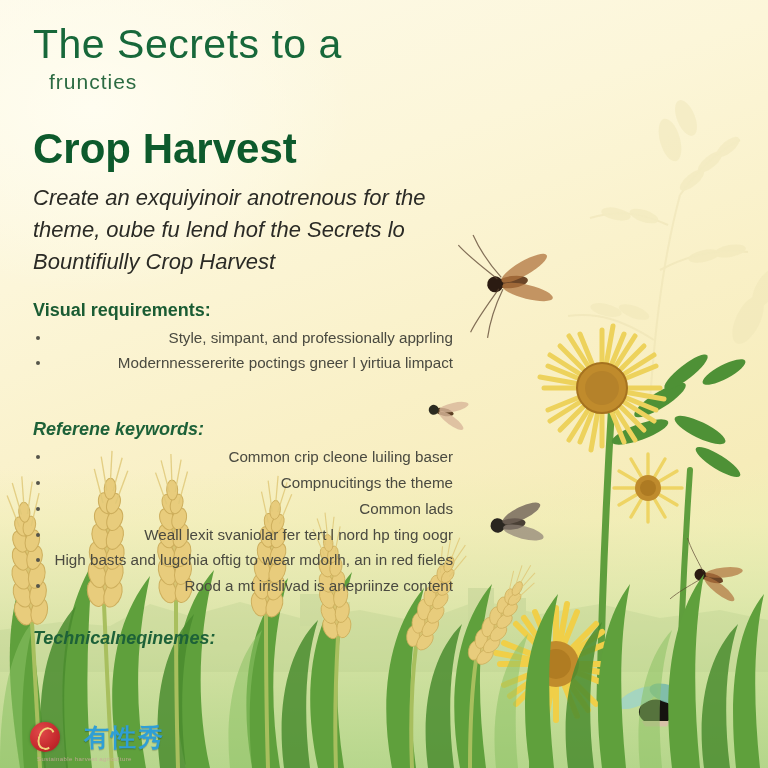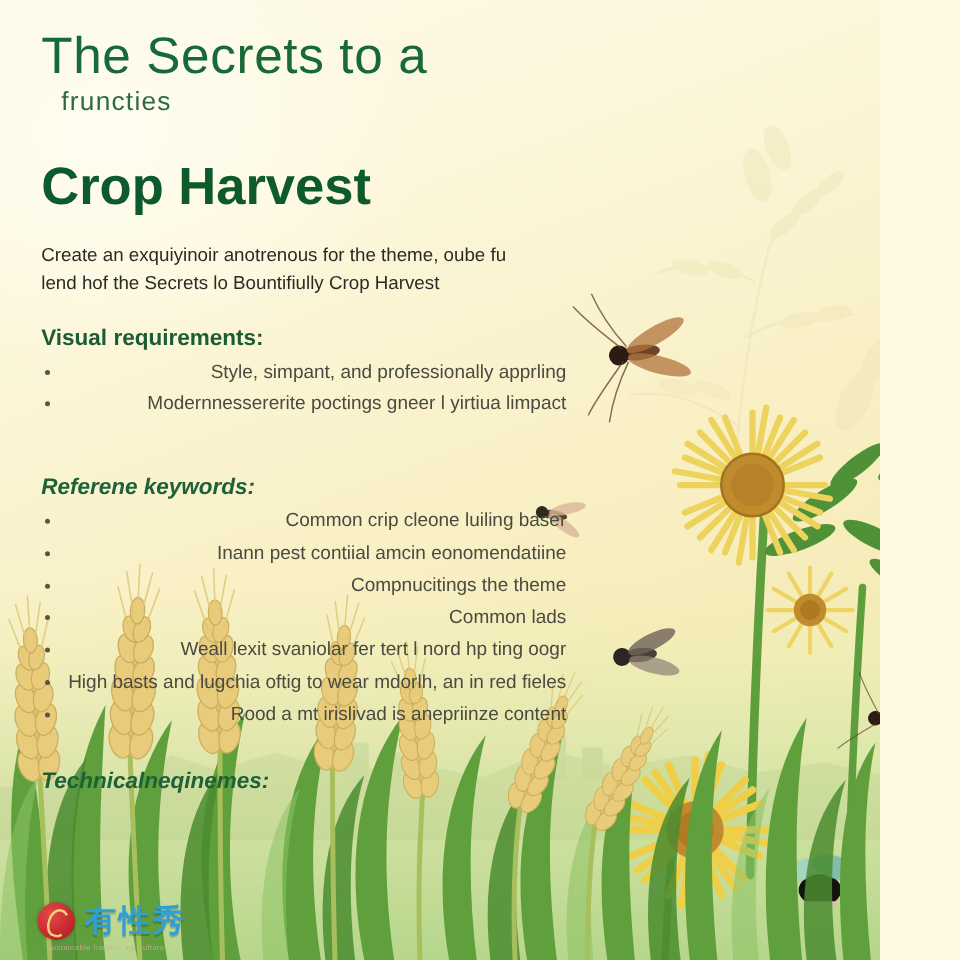--- a/index.html
+++ b/index.html
@@ -2,25 +2,24 @@
 <html><head>
 <meta charset="utf-8">
 <style>
   html,body{margin:0;padding:0;}
   body{
     width:768px;height:768px;overflow:hidden;
     font-family:"Liberation Sans", sans-serif;
     background:#fdf8e0;
   }
   .poster{
-    position:relative;width:684px;height:768px;overflow:hidden;
+    position:relative;width:768px;height:768px;overflow:hidden;
     background:
       radial-gradient(ellipse 420px 300px at 12% 14%, #fffdf0 0%, rgba(255,253,240,0) 62%),
       linear-gradient(160deg,#fdfaea 0%,#fcf6d9 28%,#f9f0c6 52%,#f6ecb9 70%,#eff0b4 86%,#e5ecaa 100%);
-    padding-left: 20px;
   }
 
   
   .ghost-foliage{position:absolute;right:-10px;top:20px;width:330px;height:420px;opacity:.5;}
   .ghost-foliage svg{width:100%;height:100%;display:block;}
 
   
   .haze{
     position:absolute;left:0;right:0;bottom:0;height:300px;
     background:linear-gradient(to bottom,
@@ -55,22 +54,23 @@
     display:block;font-size:21px;font-weight:400;letter-spacing:1px;
     color:#2c6b42;margin:6px 0 -6px 16px;
   }
   .title-l2{
     display:block;font-size:42px;font-weight:700;letter-spacing:0px;
     color:#0d5a2c;
     margin-top:42px;
   }
 
   .intro{
-    margin:24px 0 0 0;font-size:15px;line-height:1.45;color:#2b2b26;
+    margin:12px 0 0 0;font-size:22px;line-height:1.45;color:#2b2b26;
     max-width:400px;
+    font-style:italic;
   }
 
   .h-sec{
     margin:22px 0 6px 0;font-size:18px;font-weight:700;color:#1a5c33;
   }
   .h-sec.italic{font-style:italic;font-weight:600;color:#1d6138;margin-top:44px;}
 
   ul.bullets{margin:2px 0 0 0;padding:0;list-style:none;text-align:right;}
   ul.bullets li{
     position:relative;padding-left:18px;margin:3px 0;
@@ -80,21 +80,21 @@
     content:"";position:absolute;left:3px;top:9px;
     width:4px;height:4px;border-radius:50%;background:#55554a;
   }
 
   .h-tech{
     margin:30px 0 0 0;font-size:18px;font-style:italic;font-weight:600;
     color:#1d6138;
   }
 
   
-  .logo{position:absolute;left:30px;bottom:16px;display:flex;align-items:center;gap:8px;}
+  .logo{position:absolute;left:30px;bottom:16px;display:flex;align-items:center;gap:24px;}
   .logo-mark{
     width:30px;height:30px;border-radius:50%;
     background:radial-gradient(circle at 36% 32%, #e1494a 0%, #c4282c 62%, #9d1d21 100%);
     box-shadow:0 0 3px rgba(0,0,0,.25);
     position:relative;flex:0 0 auto;
   }
   .logo-mark::after{
     content:"";position:absolute;left:8px;top:5px;width:13px;height:19px;
     border:2.5px solid #f0d27a;border-radius:50% 50% 45% 45%;
     border-right-color:transparent;transform:rotate(16deg);
@@ -399,21 +399,20 @@
 
     <h2 class="h-sec">Visual requirements:</h2>
     <ul class="bullets">
       <li>Style, simpant, and professionally apprling</li>
       <li>Modernnessererite poctings gneer l yirtiua limpact</li>
     </ul>
 
     <h2 class="h-sec italic">Referene keywords:</h2>
     <ul class="bullets">
       <li>Common crip cleone luiling baser</li>
-      <li>Inann pest contiial amcin eonomendatiine</li>
       <li>Compnucitings the theme</li>
       <li>Common lads</li>
       <li>Weall lexit svaniolar fer tert l nord hp ting oogr</li>
       <li>High basts and lugchia oftig to wear mdorlh, an in red fieles</li>
       <li>Rood a mt irislivad is anepriinze content</li>
     </ul>
 
     <h2 class="h-tech">Technicalneqinemes:</h2>
   </div>
 

